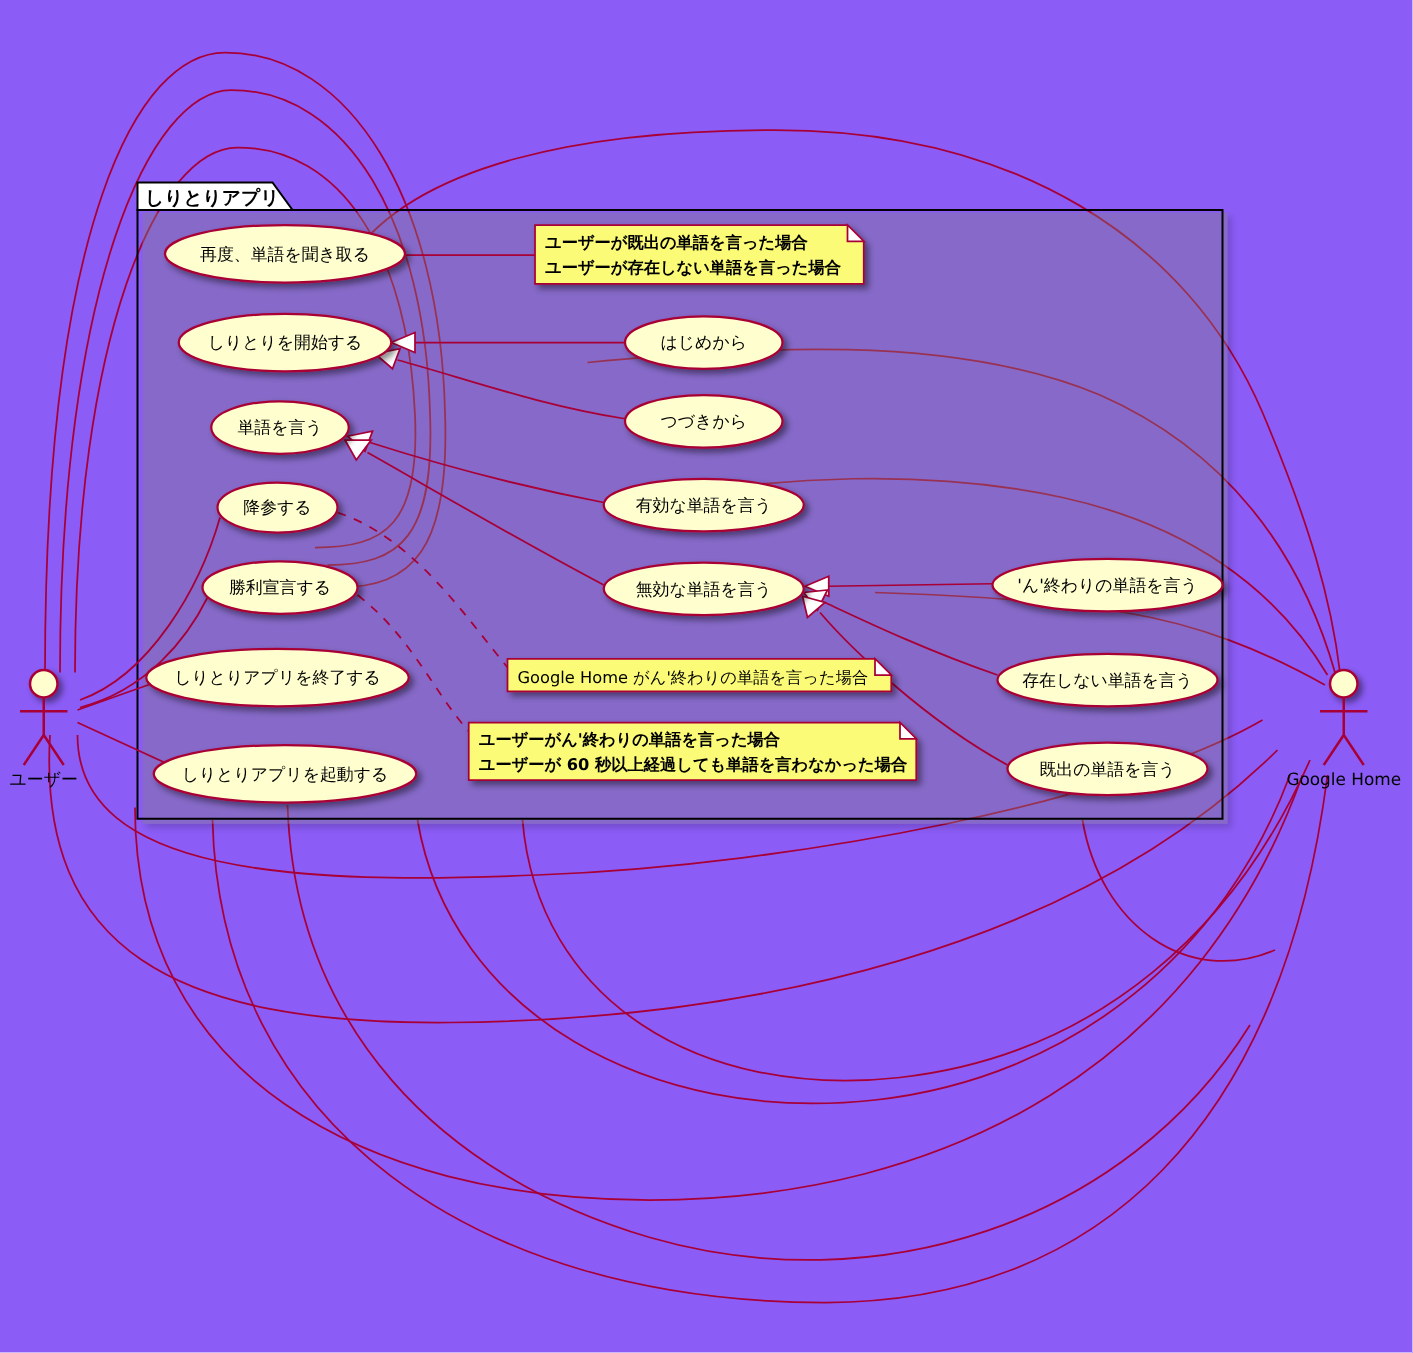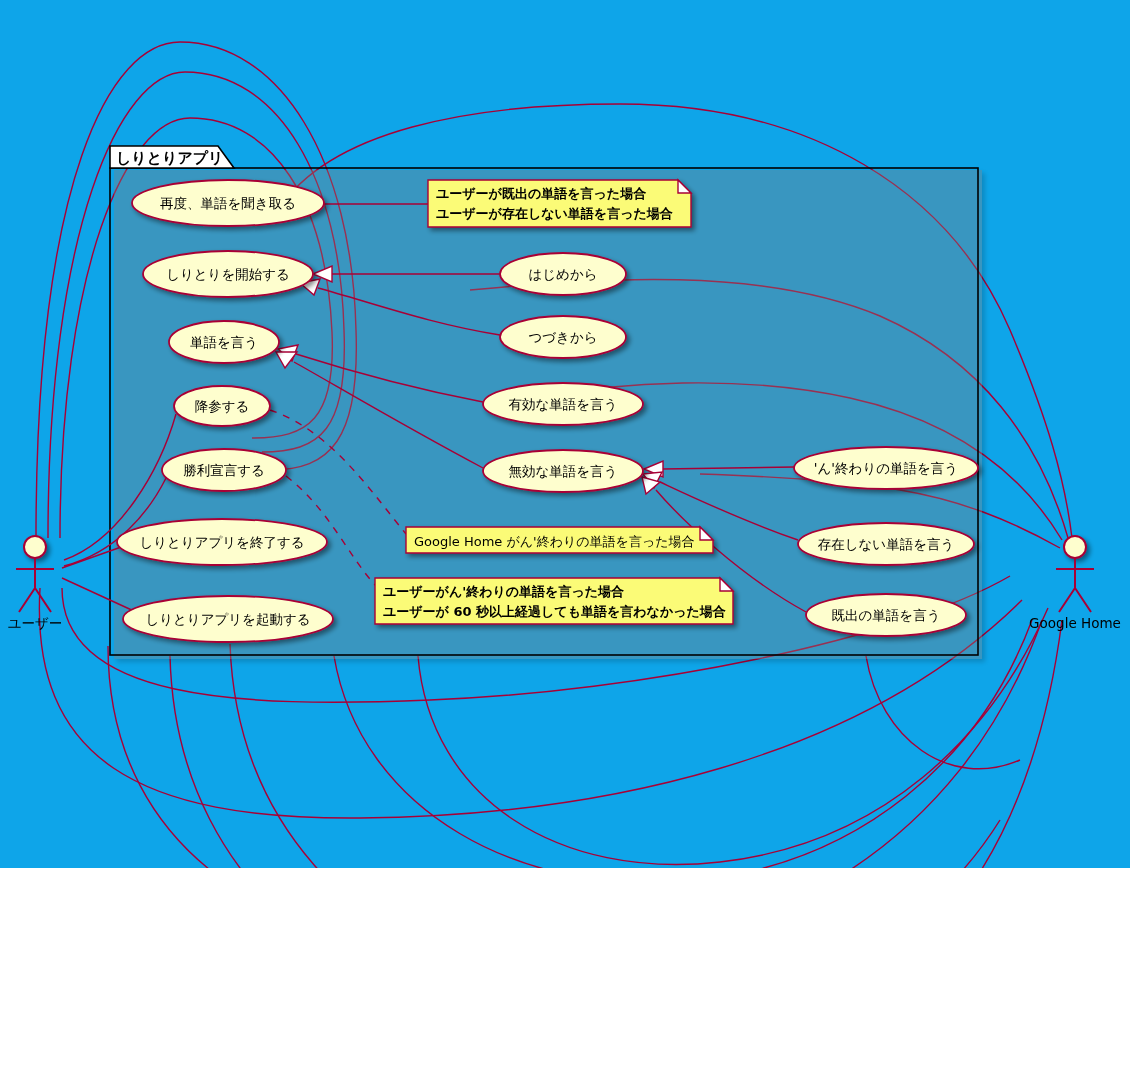--- a/index.html
+++ b/index.html
@@ -6,23 +6,23 @@
     margin: 0;
     padding: 0;
     background: #ffffff;
   }
   body {
     font-family: "DejaVu Sans", "Liberation Sans", sans-serif;
   }
   #canvas-wrap {
     position: relative;
     width: 1130px;
-    height: 868px;
+    height: 1082px;
     overflow: hidden;
-    background: #0ea5e9;
+    background: #8b5cf6;
   }
   svg#diagram {
     position: absolute;
     left: 0;
     top: 0;
     width: 1130px;
     height: 1082px;
   }
   .edge {
     fill: none;

